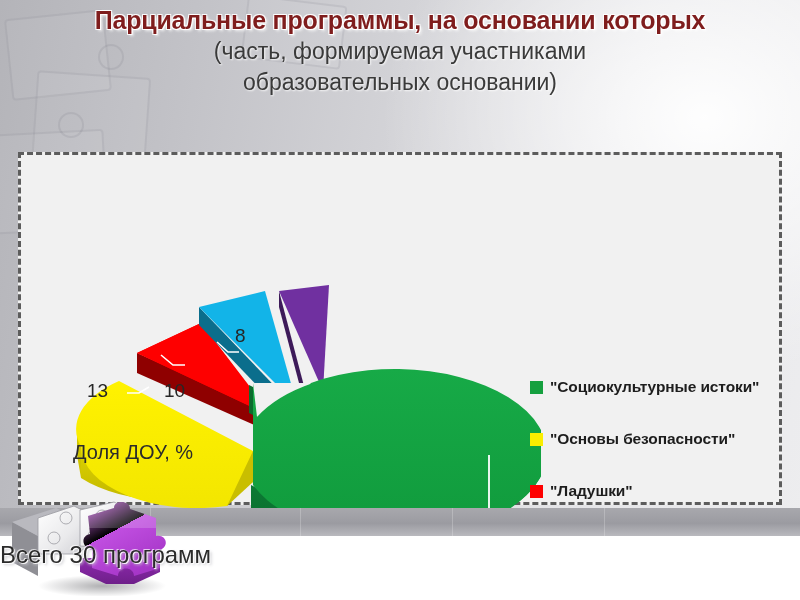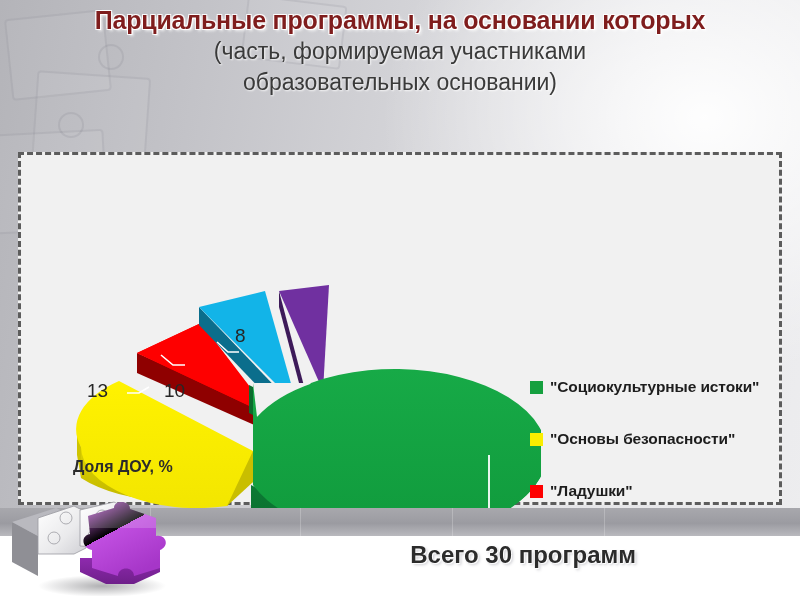--- a/index.html
+++ b/index.html
@@ -105,25 +105,24 @@
     left: 18px; top: 152px;
     width: 764px; height: 353px;
     background: #f1f1f1;
     border: 3px dashed #5c5c5c;
     box-sizing: border-box;
   }
 
   
   .plot-caption {
     position: absolute;
-    left: 52px; top: 303px;
-    font-size: 16px;
+    left: 52px; top: 286px;
+    font-size: 20px;
     color: #2b2b2b;
     white-space: nowrap;
-    font-weight: bold;
   }
 
   
   .pie-area {
     position: absolute;
     left: 0; top: 0;
     width: 520px; height: 353px;
   }
   .pie-svg { position: absolute; left: 0; top: 0; }
 
@@ -162,23 +161,23 @@
     color: #1d1d1d;
     white-space: nowrap;
     letter-spacing: -0.1px;
   }
 
   
   .footer-text {
     position: absolute;
     left: 0; top: 541px;
     width: 636px;
-    text-align: right;
+    text-align: left;
     font-size: 24px;
-    font-weight: bold;
+    font-weight: normal;
     color: #2b2b2b;
     text-shadow:
       1px 1px 0 rgba(255,255,255,0.9),
       -1px -1px 0 rgba(255,255,255,0.7),
       2px 2px 3px rgba(200,200,205,0.9);
   }
 
   
   .puzzle-deco {
     position: absolute;

